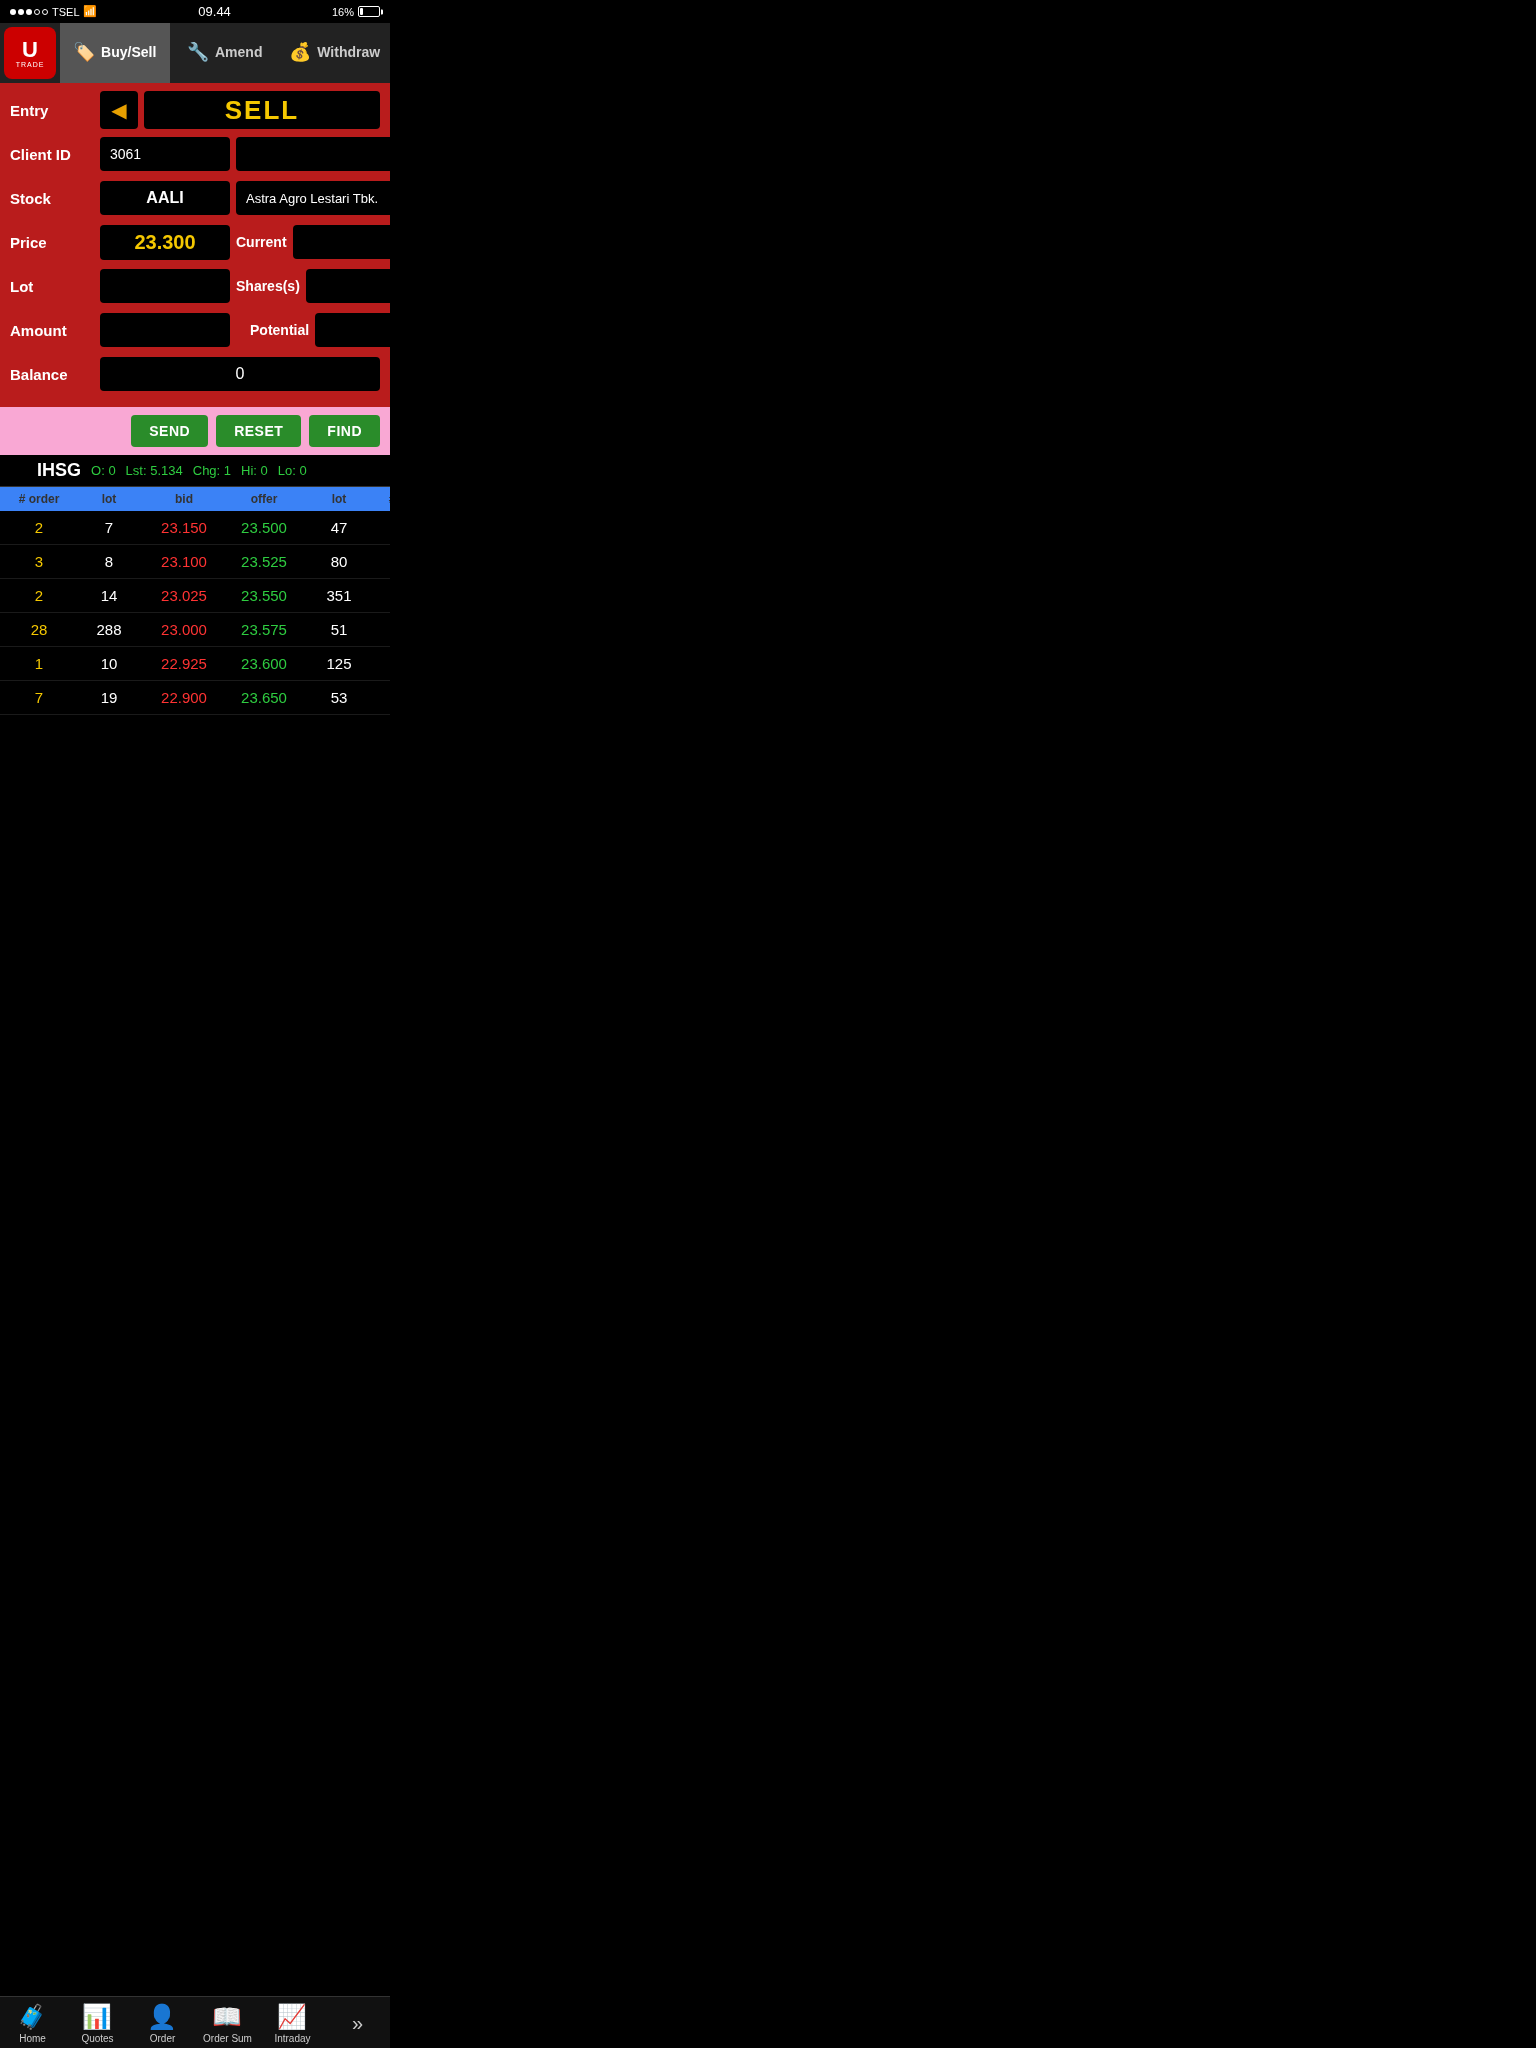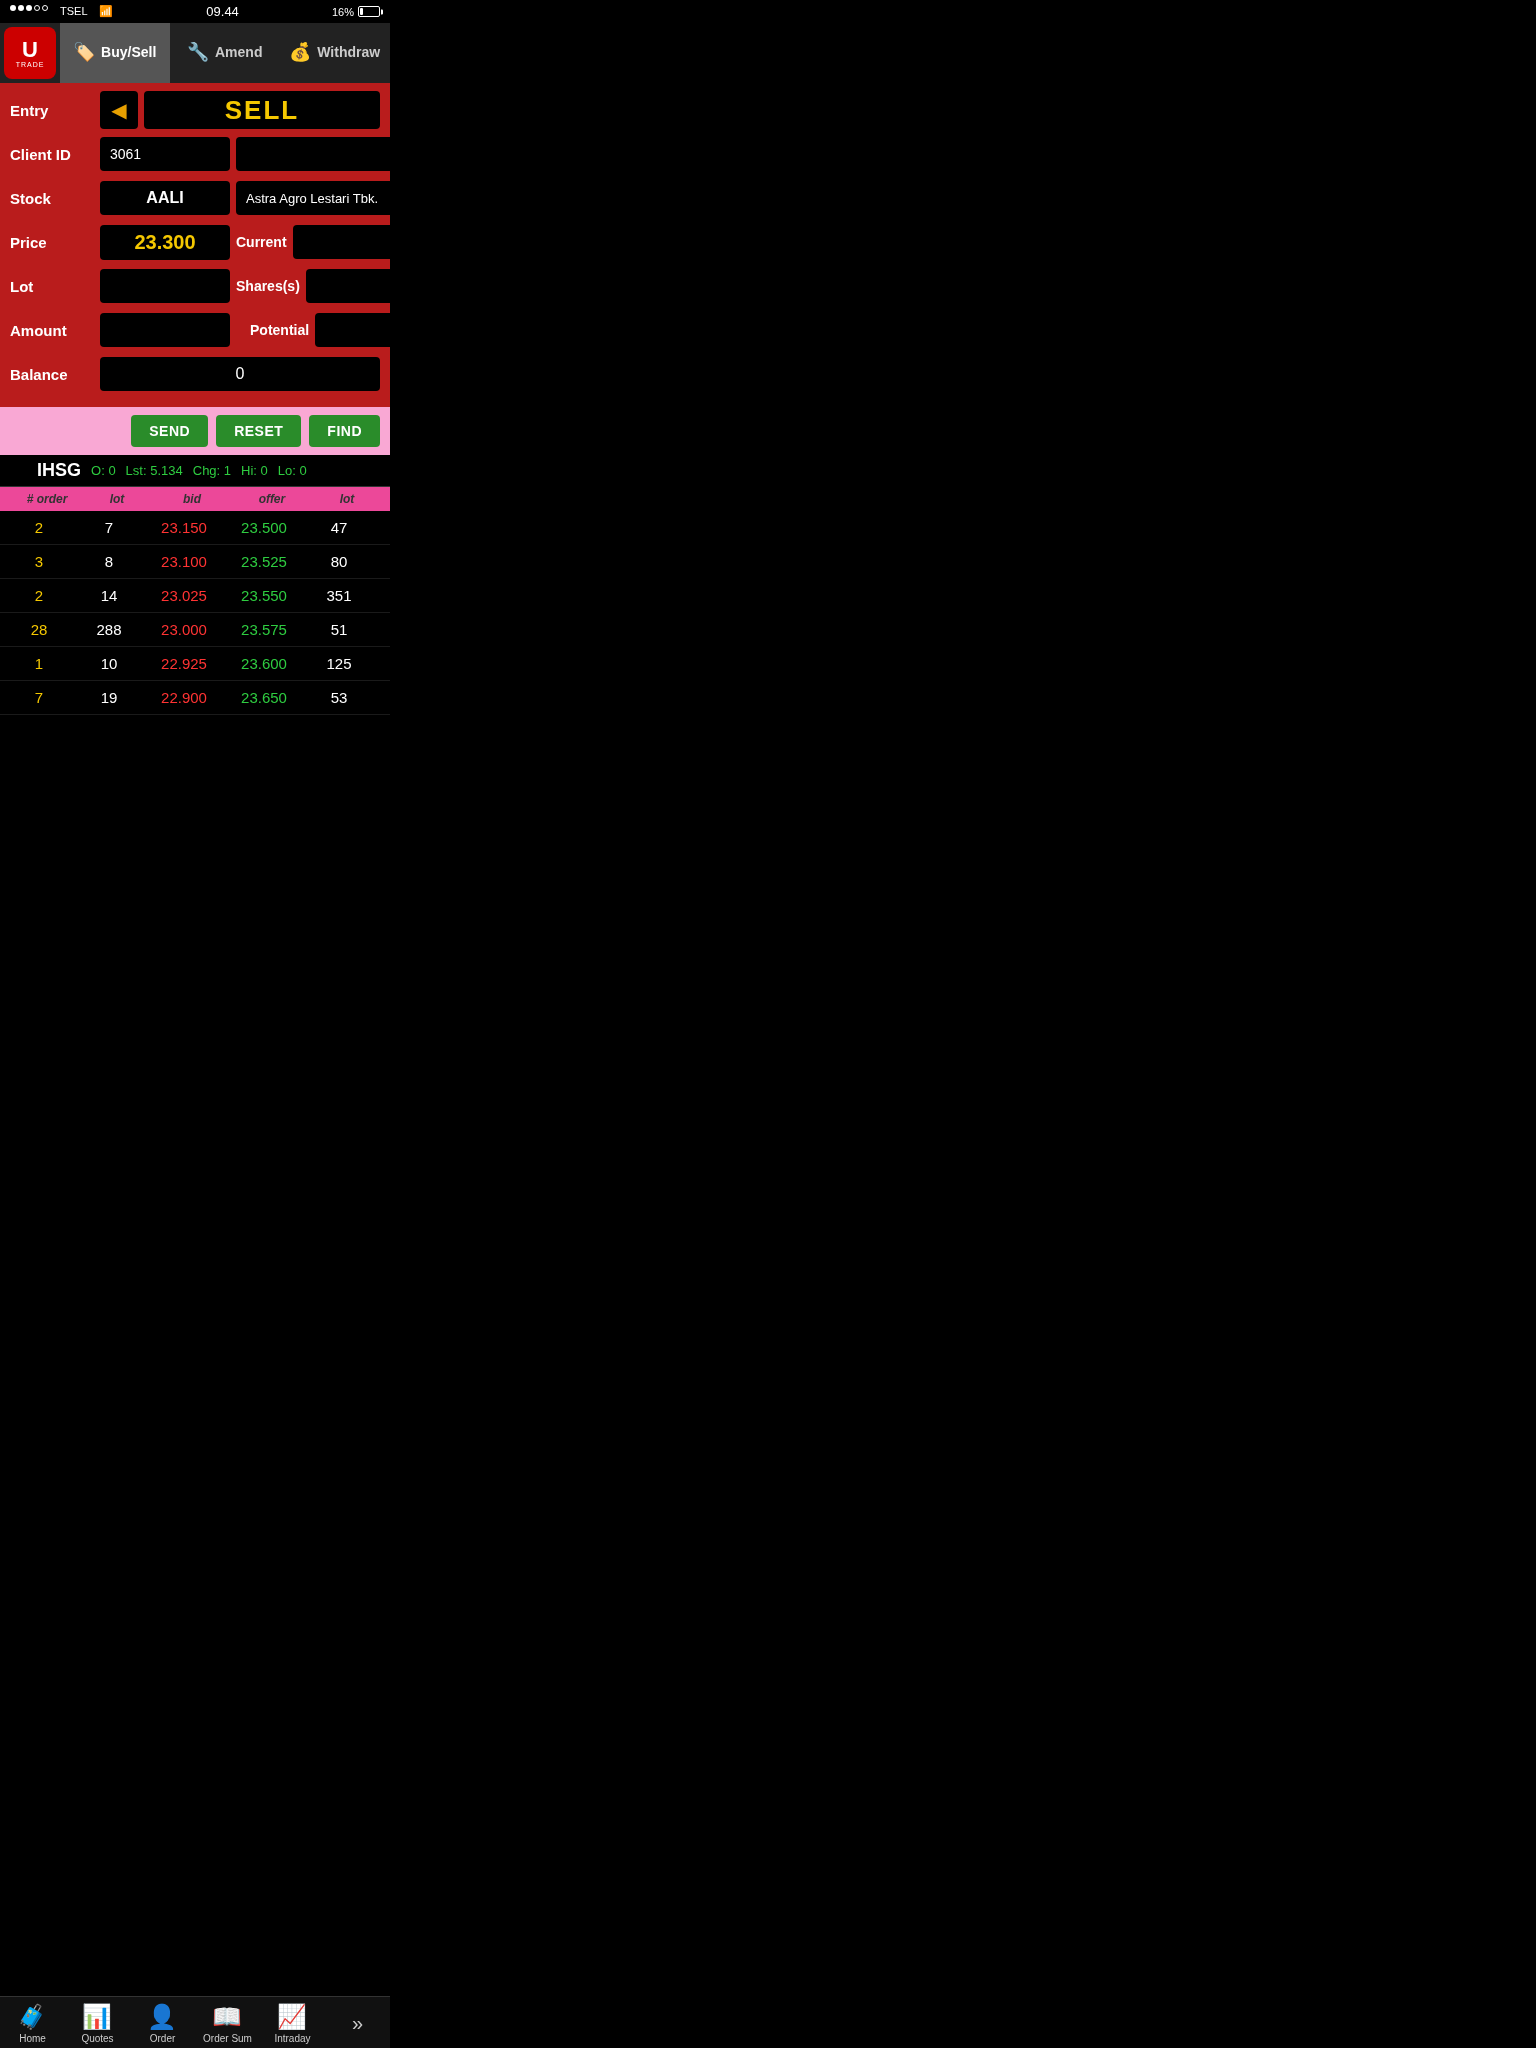--- a/index.html
+++ b/index.html
@@ -16,21 +16,21 @@
     
     .status-bar {
       background: #000;
       display: flex;
       justify-content: space-between;
       align-items: center;
       padding: 4px 10px;
       font-size: 11px;
       color: #fff;
     }
-    .status-left { display: flex; gap: 12px; }
+    .status-left { display: flex; align-items: center; gap: 4px; }
     .status-dots { display: flex; gap: 2px; }
     .dot { width: 6px; height: 6px; border-radius: 50%; background: #fff; }
     .dot.empty { background: transparent; border: 1px solid #fff; }
     .status-center { font-size: 13px; font-weight: 500; }
     .status-right { display: flex; align-items: center; gap: 4px; font-size: 11px; }
     .battery {
       display: inline-flex; align-items: center;
       border: 1px solid #fff; border-radius: 2px;
       width: 22px; height: 11px; padding: 1px;
       position: relative;
@@ -256,25 +256,24 @@
       color: #fff;
       margin-left: 27px;
     }
     .ihsg-item {
       color: #2ecc40;
       font-size: 13px;
     }
 
     
     .table-header {
-      background: #ec4899;
+      background: #3b82f6;
       display: grid;
       grid-template-columns: 70px 70px 80px 80px 70px 70px;
-      padding: 5px 12px;
-      font-style: italic;
+      padding: 5px 4px;
     }
     .th {
       text-align: center;
       font-size: 12px;
       color: #333;
       font-weight: bold;
     }
     .table-body {
       background: #000;
     }

